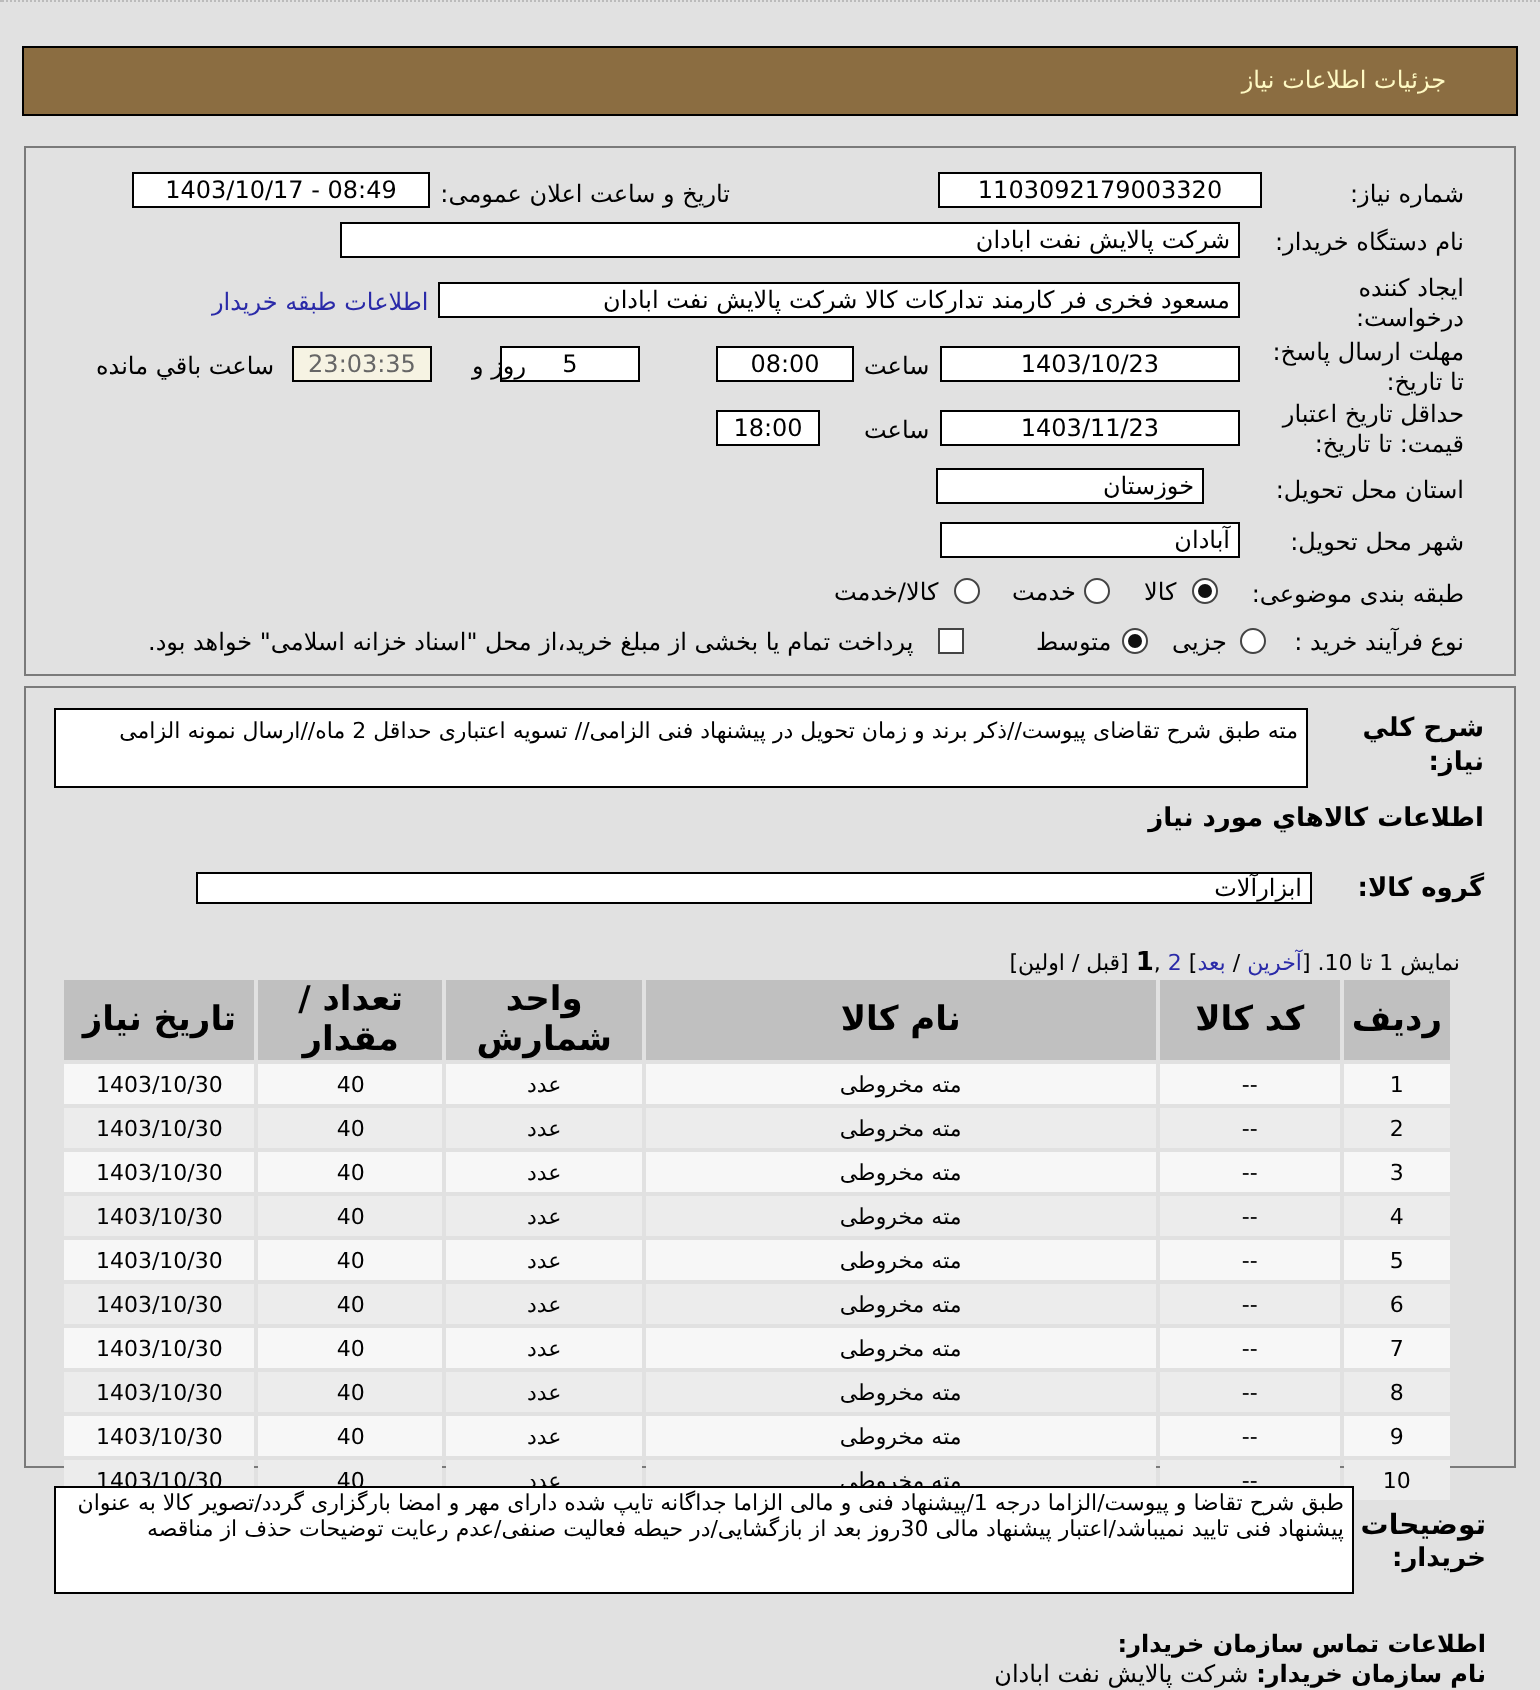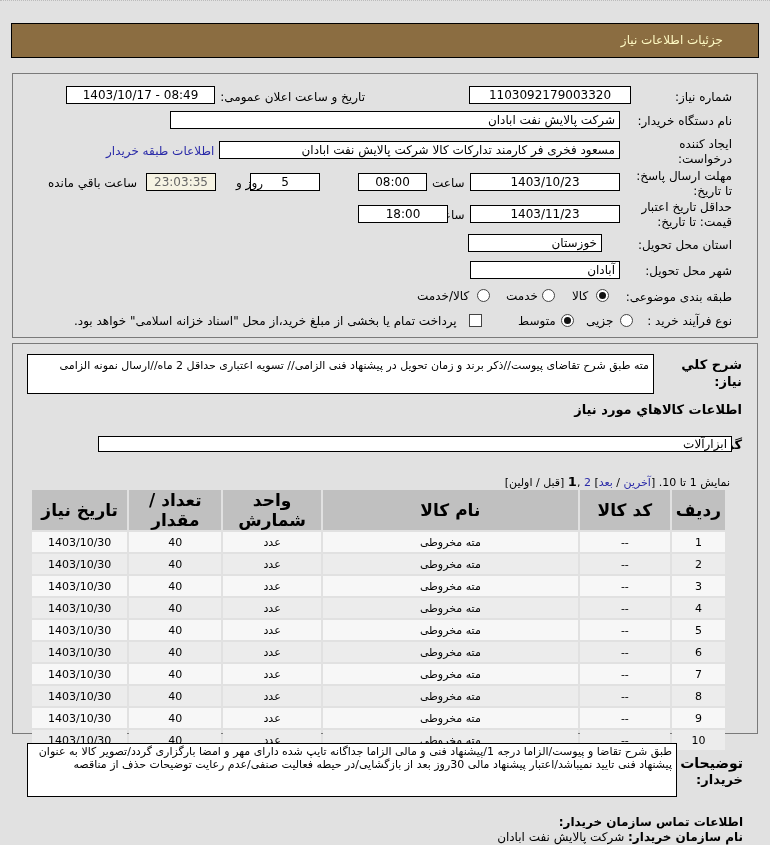--- a/index.html
+++ b/index.html
@@ -94,21 +94,21 @@
 <div class="box c" style="left:358px; top:173px; width:69px;">08:00</div>
 <div class="box c" style="left:250px; top:173px; width:70px;">5</div>
 <div class="lbl rtl" style="left:236px; top:176px;">روز و</div>
 <div class="box c ro" style="left:146px; top:173px; width:70px;">23:03:35</div>
 <div class="lbl rtl" style="left:48px; top:176px;">ساعت باقي مانده</div>
 
 <div class="lbl rtl" style="right:38px; top:200px;">حداقل تاریخ اعتبار</div>
 <div class="lbl rtl" style="right:38px; top:215px;">قیمت: تا تاریخ:</div>
 <div class="box c" style="left:470px; top:205px; width:150px;">1403/11/23</div>
 <div class="lbl rtl" style="left:432px; top:208px;">ساعت</div>
-<div class="box c" style="left:358px; top:205px; width:90px;">18:00</div>
+<div class="box c" style="left:358px; top:205px; width:52px;">18:00</div>
 
 <div class="lbl rtl" style="right:38px; top:238px;">استان محل تحویل:</div>
 <div class="box r" style="left:468px; top:234px; width:134px;">خوزستان</div>
 
 <div class="lbl rtl" style="right:38px; top:264px;">شهر محل تحویل:</div>
 <div class="box r" style="left:470px; top:261px; width:150px;">آبادان</div>
 
 <div class="lbl rtl" style="right:38px; top:290px;">طبقه بندی موضوعی:</div>
 <div class="radio on" style="left:596px; top:289px;"></div>
 <div class="lbl rtl" style="left:572px; top:289px;">کالا</div>
@@ -128,21 +128,21 @@
 <div class="panel p2"></div>
 <div class="p2b"></div>
 
 <div class="lbl rtl bold" style="right:28px; top:357px; font-size:13px;">شرح کلي</div>
 <div class="lbl rtl bold" style="right:28px; top:374px; font-size:13px;">نياز:</div>
 <div class="box r" style="left:27px; top:354px; width:627px; height:40px; white-space:normal; line-height:18px; padding-top:2px; font-size:11px;">مته طبق شرح تقاضای پیوست//ذکر برند و زمان تحویل در پیشنهاد فنی الزامی// تسویه اعتباری حداقل 2 ماه//ارسال نمونه الزامی</div>
 
 <div class="lbl rtl bold" style="right:28px; top:402px; font-size:13px;">اطلاعات کالاهاي مورد نياز</div>
 
 <div class="lbl rtl bold" style="right:28px; top:437px; font-size:13px;">گروه کالا:</div>
-<div class="box r" style="left:98px; top:436px; width:634px; height:16px; line-height:14px;font-family:Liberation Serif, serif;">ابزارآلات</div>
+<div class="box r" style="left:98px; top:436px; width:558px; height:16px; line-height:14px;">ابزارآلات</div>
 
 <div class="lbl rtl" style="right:40px; top:474px; font-size:11px;">
   <span>نمایش 1 تا 10. [</span><span class="link">آخرین</span><span> / </span><span class="link">بعد</span><span>] </span><span class="link">2</span><span> ,</span><span class="bold" style="font-size:13px;">1</span><span> [قبل / اولین]</span>
 </div>
 
 <table class="items">
   <thead>
     <tr>
       <th style="width:22px;">ردیف</th>
       <th style="width:88px;">کد کالا</th>

